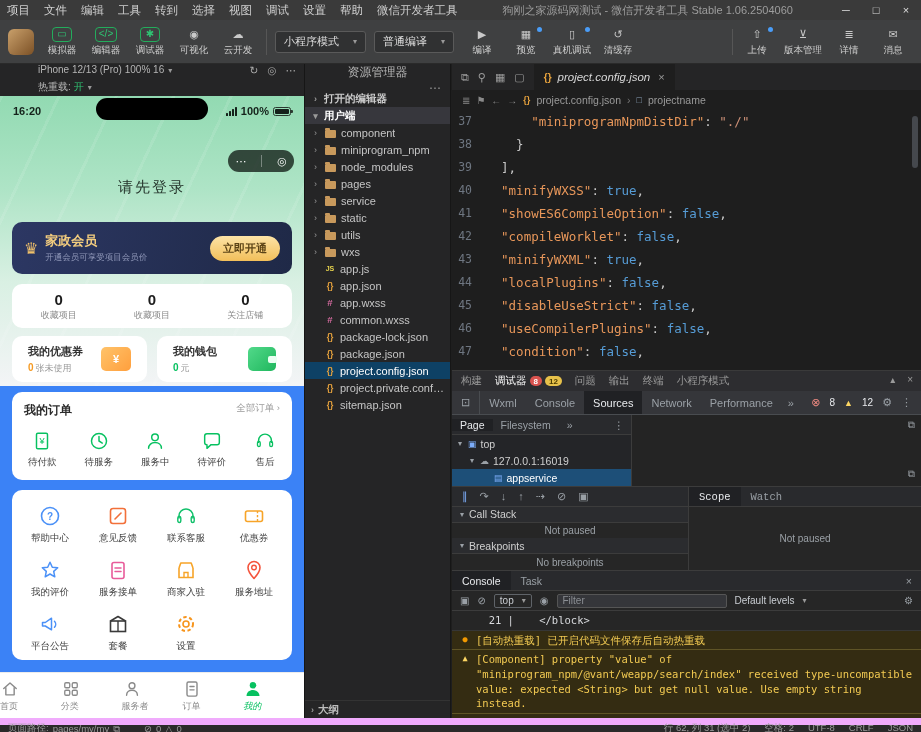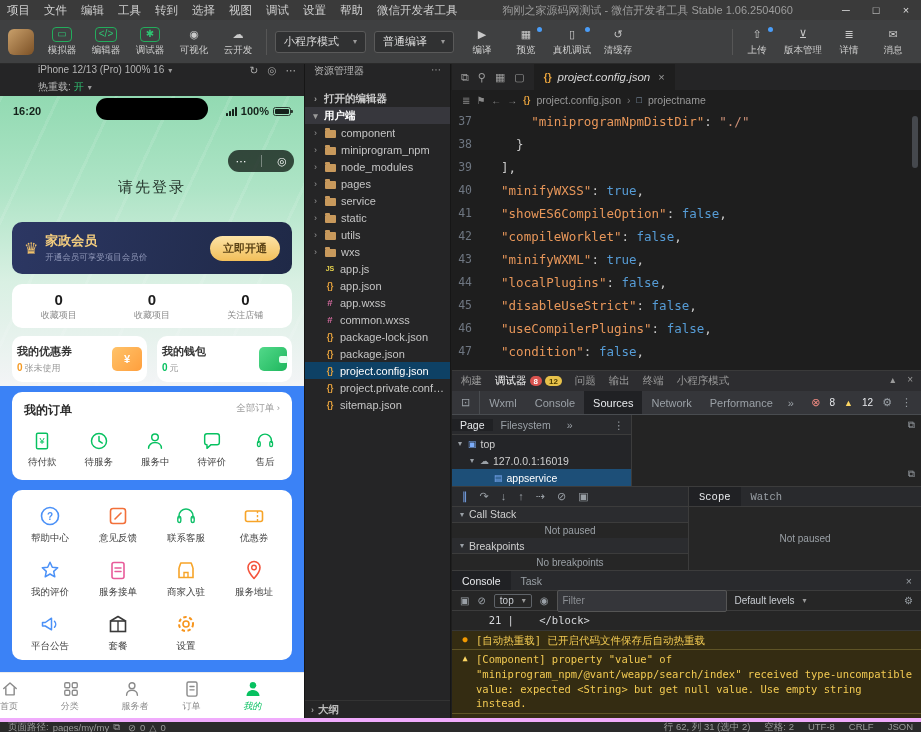--- a/index.html
+++ b/index.html
@@ -58,21 +58,21 @@
   .vip-title { color:#f3cd7e; font-size:13px; font-weight:bold; }
   .vip-sub { color:#8f97b8; font-size:8.5px; margin-top:2px; }
   .vip-btn { margin-left:auto; background:linear-gradient(180deg,#fce3a6,#f2bf5a); color:#5b4316; font-size:11px; font-weight:bold; padding:5px 13px; border-radius:14px; }
 
   .stats-card { position:absolute; top:188px; left:12px; right:12px; height:44px; background:#fff; border-radius:10px; display:flex; align-items:center; justify-content:space-around; z-index:2; }
   .stat { text-align:center; }
   .stat .v { font-size:15px; font-weight:bold; color:#1c1c1c; }
   .stat .l { font-size:9px; color:#8a8a8a; margin-top:1px; }
 
   .cards-row { position:absolute; top:240px; left:12px; right:12px; height:46px; display:flex; gap:10px; z-index:2; }
-  .half-card { flex:1; background:#fff; border-radius:10px; display:flex; align-items:center; padding:0 5px; }
+  .half-card { flex:1; background:#fff; border-radius:10px; display:flex; align-items:center; padding:0 16px; }
   .hc-title { font-size:11px; font-weight:bold; color:#333; }
   .hc-sub { font-size:9px; color:#999; margin-top:3px; }
   .hc-count { font-weight:bold; font-size:10px; margin-right:2px; }
   .orange { color:#f59a23; } .greenc { color:#07c160; }
   .coupon-ic { margin-left:auto; width:30px; height:24px; border-radius:5px; background:linear-gradient(135deg,#ffc36a,#ff9f3d); position:relative; }
   .coupon-ic::before { content:"¥"; position:absolute; inset:0; display:flex; align-items:center; justify-content:center; color:#fff; font-size:11px; font-weight:bold; }
   .wallet-ic { margin-left:auto; width:28px; height:24px; border-radius:5px; background:linear-gradient(135deg,#52d98a,#1fb75d); position:relative; }
   .wallet-ic::before { content:""; position:absolute; top:9px; right:-1px; width:9px; height:7px; background:#eafff2; border-radius:2px; }
 
   .orders-card { position:absolute; top:296px; left:12px; right:12px; height:88px; background:#fff; border-radius:10px; padding:10px 12px; z-index:2; }
@@ -84,21 +84,21 @@
 
   .grid-card { position:absolute; top:394px; left:12px; right:12px; height:170px; background:#fff; border-radius:10px; padding:14px 4px 0; display:grid; grid-template-columns:repeat(4,1fr); row-gap:13px; align-content:start; z-index:2; }
   .grid-cell { display:flex; flex-direction:column; align-items:center; gap:4px; font-size:9.5px; color:#3f3f3f; }
 
   .tabbar { position:absolute; left:0; right:0; bottom:0; height:46px; background:#fff; border-top:1px solid #ececec; display:flex; z-index:4; }
   .tab-item { flex:1; display:flex; flex-direction:column; align-items:flex-start; justify-content:center; gap:1px; font-size:9px; color:#8a8a8a; }
   .tab-item.active { color:#07c160;font-style:italic; }
 
   
   .explorer { position:absolute; top:64px; left:305px; width:146px; bottom:14px; background:#252526; border-right:1px solid #161616; font-size:11px; color:#c5c5c5; }
-  .exp-head { height:26px; display:flex; align-items:flex-start; padding:0 9px; font-size:10px; color:#b5b5b5; }
+  .exp-head { height:26px; display:flex; align-items:center; padding:0 9px; font-size:12px; color:#b5b5b5;flex-direction:column; }
   .exp-more { margin-left:auto; color:#999; }
   .exp-row { height:17px; display:flex; align-items:center; gap:4px; padding:0 4px 0 6px; white-space:nowrap; overflow:hidden; cursor:default; }
   .exp-row .arrow { width:9px; flex:none; color:#9a9a9a; font-size:9px; text-align:center; }
   .fic { width:12px; height:12px; flex:none; display:inline-flex; align-items:center; justify-content:center; position:relative; }
   .fic.ic-folder { width:11px; height:8px; background:#c8995c; border-radius:1px; margin:2px 1px 0; }
   .fic.ic-folder::before { content:""; position:absolute; top:-2px; left:0; width:5px; height:2px; background:#c8995c; border-radius:1px 1px 0 0; }
   .fic.ic-js::before { content:"JS"; color:#e8d44d; font-size:7px; font-weight:bold; }
   .fic.ic-json::before { content:"{}"; color:#e8a33d; font-size:8.5px; font-weight:bold; }
   .fic.ic-wxss::before { content:"#"; color:#d66ba0; font-size:9.5px; font-weight:bold; }
   .exp-row.section { font-size:10.5px; font-weight:bold; color:#cccccc; }
@@ -176,33 +176,33 @@
   .scope-tab.active { color:#e8eaed; background:#202124; }
   .scope-body { flex:1; display:flex; align-items:center; justify-content:center; color:#9aa0a6; font-size:10px; }
 
   .console { flex:1; display:flex; flex-direction:column; min-height:0; }
   .con-tabs { height:20px; display:flex; align-items:stretch; color:#9aa0a6; font-size:10.5px; background:#292a2d; border-bottom:1px solid #3c3c3c; }
   .con-tab { display:flex; align-items:center; padding:0 10px; }
   .con-tab.active { color:#e8eaed; background:#202124; }
   .con-close { margin-left:auto; display:flex; align-items:center; padding-right:9px; color:#9aa0a6; }
   .con-toolbar { height:20px; display:flex; align-items:center; gap:8px; padding:0 8px; color:#9aa0a6; font-size:10px; border-bottom:1px solid #3c3c3c; }
   .ctx-dd { display:flex; align-items:center; border:1px solid #5f6368; border-radius:2px; padding:0 5px; height:14px; gap:4px; color:#c9cdd2; }
-  .filter-input { width:170px; height:22px; background:#35363a; border:1px solid #555; border-radius:2px; color:#ccc; font-size:10px; padding:0 5px; font-family:"Liberation Sans", sans-serif; }
+  .filter-input { width:170px; height:14px; background:#35363a; border:1px solid #555; border-radius:2px; color:#ccc; font-size:10px; padding:0 5px; font-family:"Liberation Sans", sans-serif; }
   .filter-input::placeholder { color:#8b8f94; }
   .levels-dd { display:flex; align-items:center; gap:4px; color:#c9cdd2; }
   .con-gear { margin-left:auto; }
   .con-messages { flex:1; overflow:hidden; font-family:"DejaVu Sans Mono", monospace; font-size:10.5px; color:#d7d9dc; }
   .msg { display:flex; align-items:flex-start; gap:6px; padding:2px 8px; border-bottom:1px solid #363636; line-height:1.4; }
   .msg .micon { flex:none; width:10px; font-size:8.5px; text-align:center; padding-top:1px; }
   .msg .mtext { white-space:pre-wrap; word-break:break-word; }
   .msg.m-warnbg { background:#342c12; border-bottom:1px solid #5f5426; color:#f2ca52; }
   .ic-orange { color:#f29900; } .ic-yellow { color:#fdd663; }
 
   
-  .statusbar { position:absolute; left:0; right:0; bottom:0; height:14px; background:#2a2a2a; border-top:4px solid #f0abfc; display:flex; align-items:center; gap:8px; padding:0 8px; font-size:9.5px; color:#9a9a9a; }
+  .statusbar { position:absolute; left:0; right:0; bottom:0; height:14px; background:#2a2a2a; border-top:7px solid #f0abfc; display:flex; align-items:center; gap:24px; padding:0 8px; font-size:9.5px; color:#9a9a9a; }
   .sb-group { display:flex; align-items:center; gap:4px; white-space:nowrap; }
   .sb-right { margin-left:auto; display:flex; gap:14px; }
   svg { display:block; }
 </style>
 </head>
 <body>
 
 <div class="app">
 
   <header class="menubar">

